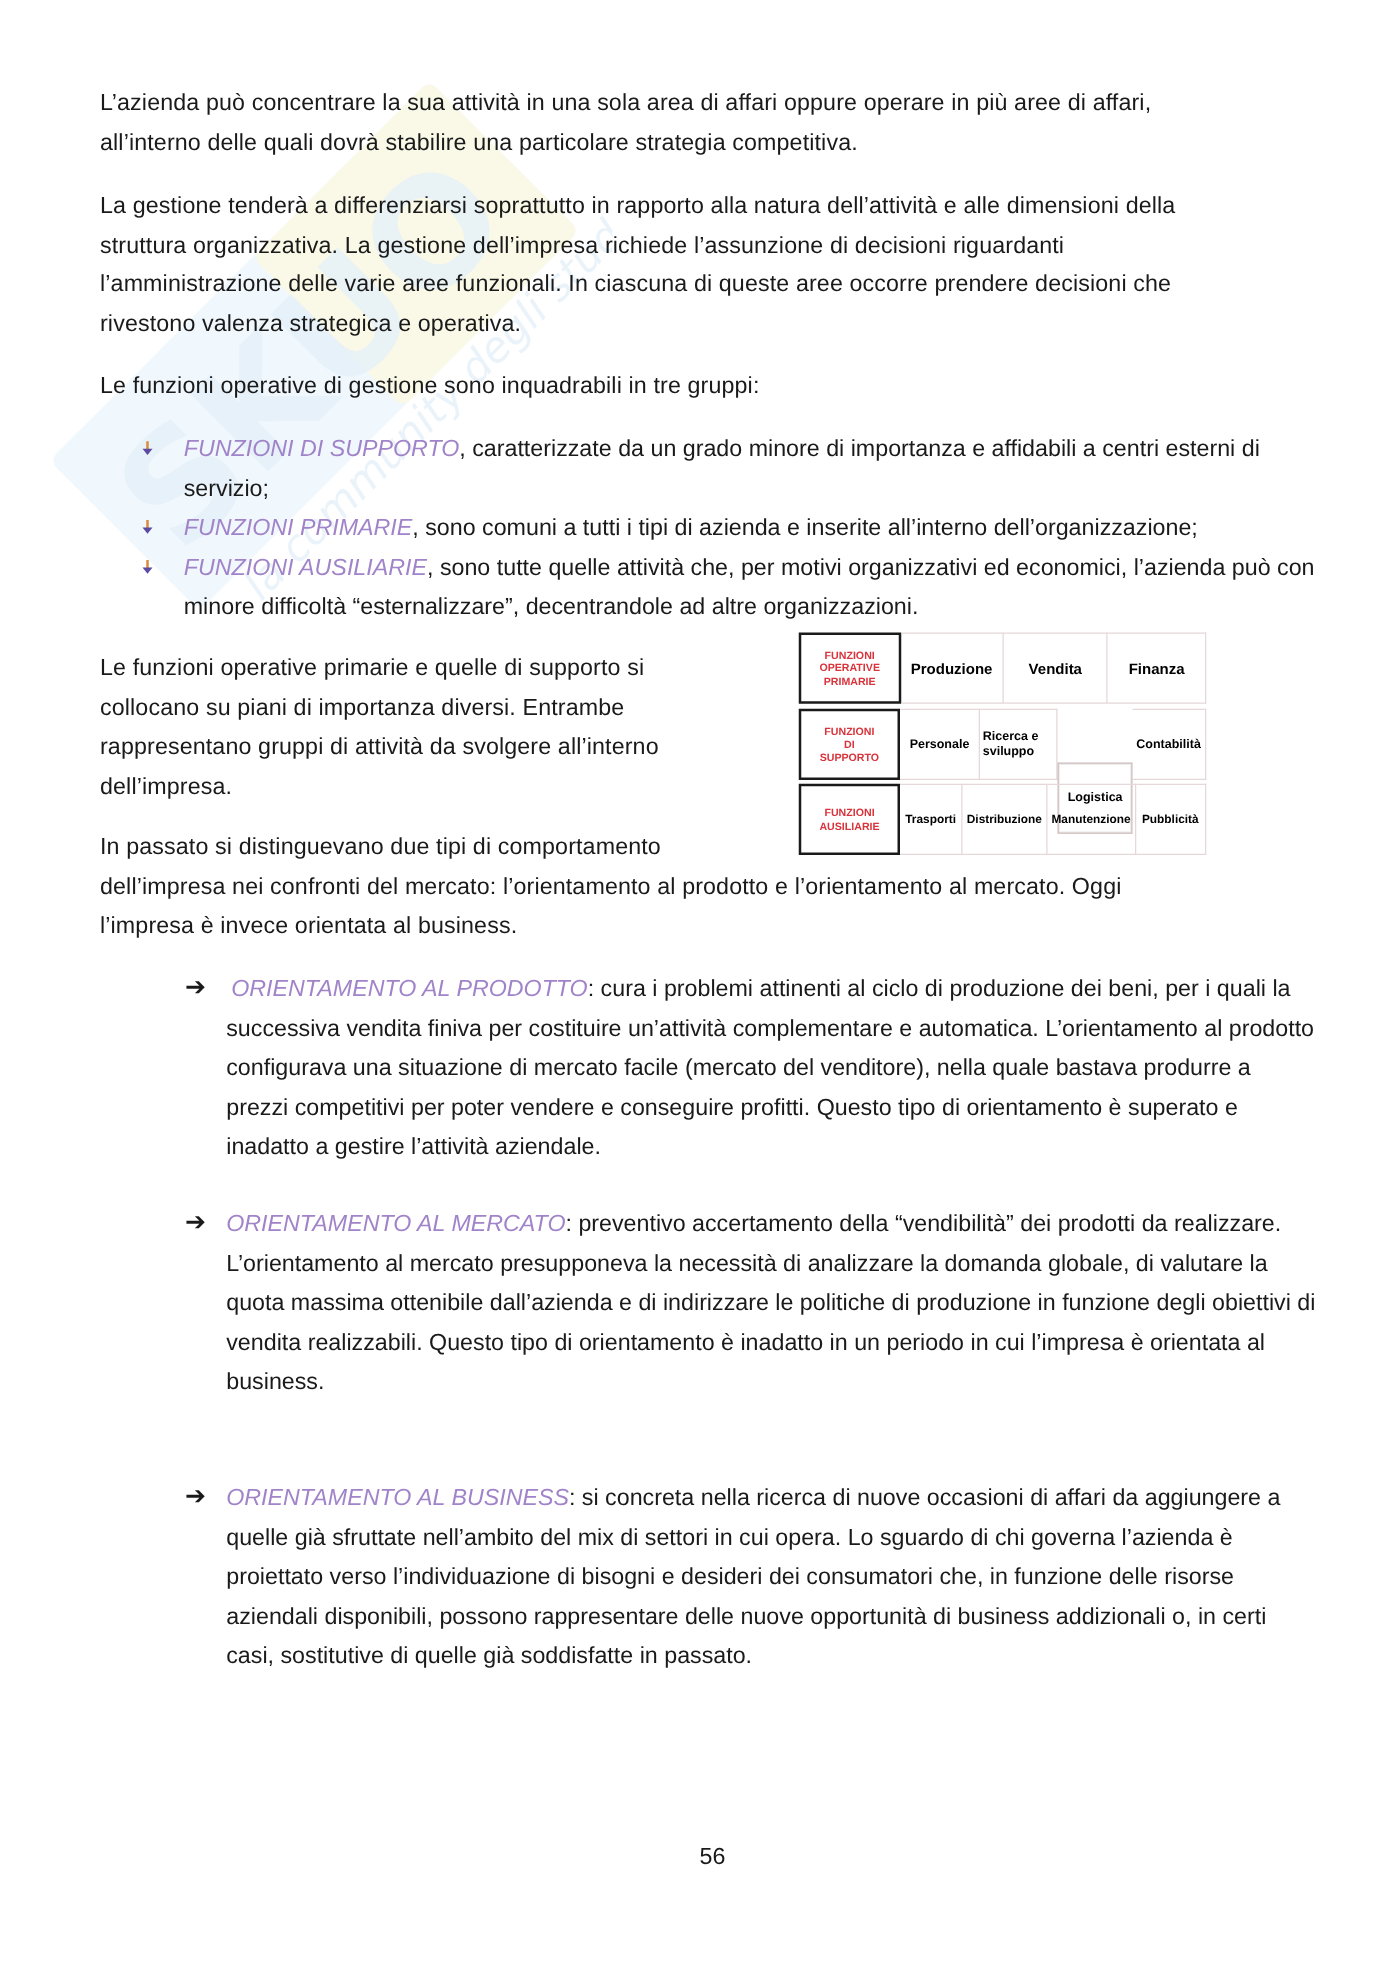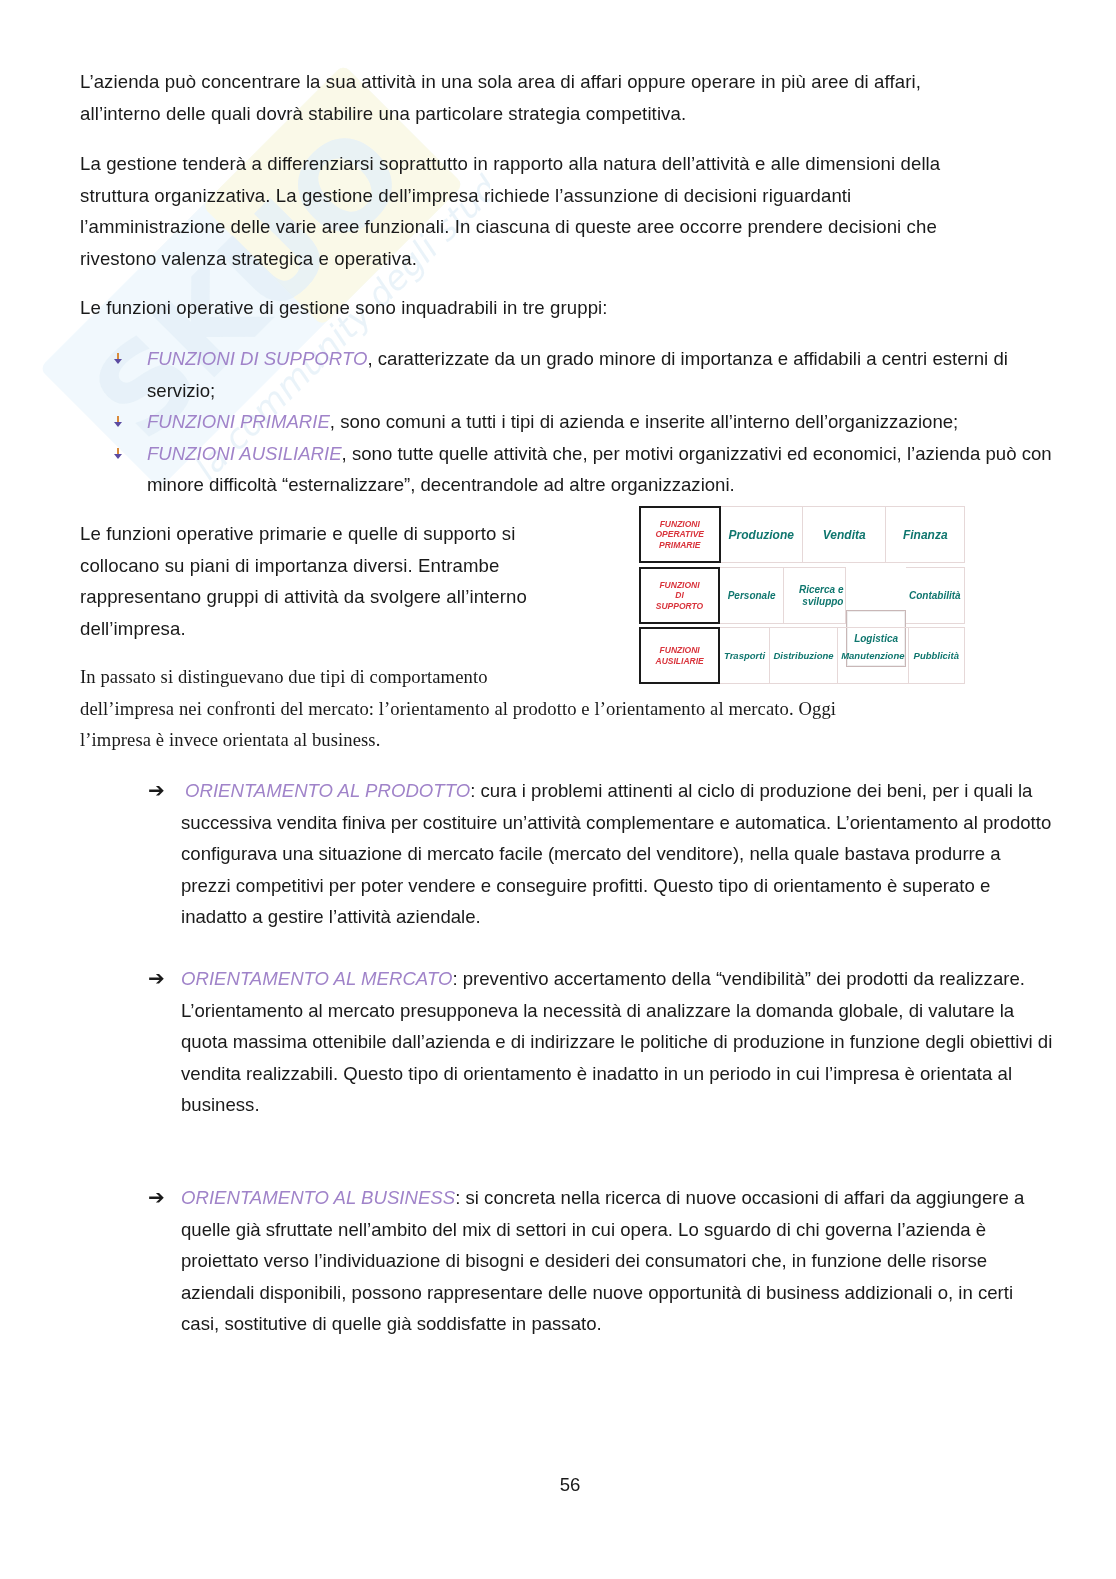--- a/index.html
+++ b/index.html
@@ -20,27 +20,27 @@
   .list li { position: relative; padding-left: 35px; font-size: 18.6px; line-height: 31.5px; }
   .list li .bullet { position: absolute; left: 0; top: 9px; width: 12px; height: 14px; }
 
   .kw { color: #a083c9; font-style: italic; font-weight: normal; }
 
   .orient { position: absolute; left: 136px; width: 905px; font-size: 18.6px; line-height: 31.5px; }
   .orient .arrow { position: absolute; left: 0; top: 0; font-weight: bold; font-size: 20px; line-height: 31.5px; }
   .orient .body { padding-left: 33px; }
 
   
-  .diagram { position: absolute; left: 627px; top: 506px; width: 326px; height: 180px; font-style: italic; }
+  .diagram { position: absolute; left: 627px; top: 506px; width: 326px; height: 180px; }
   .drow { position: absolute; left: 0; width: 326px; height: 57px; display: flex; }
   .dhead { width: 78px; height: 53px; border: 2px solid #1a1a1a; display: flex; align-items: center;
            justify-content: center; text-align: center; color: #d9343c; font-weight: bold;
            font-size: 8.5px; line-height: 10.5px; }
   .dcell { height: 55px; border: 1px solid #e6d8d8; border-left: none; display: flex; align-items: center;
-           justify-content: center; text-align: right; color: #0f766e; font-weight: bold; }
+           justify-content: center; text-align: left; color: #000000; font-weight: bold; }
   .dcell.big { font-size: 12px; }
   .dcell.mid { font-size: 10px; line-height: 12px; }
   .dcell.sm  { font-size: 9.5px; }
   .dcell.boxed { border: 1px solid #c9b7b7; box-shadow: 0 0 0 1px #eee inset; }
 
   .pagenum { position: absolute; left: 0; width: 1116px; top: 1474px; text-align: center; font-size: 18.6px; }
 </style>
 </head>
 <body>
 
@@ -95,21 +95,21 @@
     </li>
   </ul>
 
   <p class="p narrow" style="top:518px;">
     <span>Le funzioni operative primarie e quelle di supporto si</span><br>
     <span>collocano su piani di importanza diversi. Entrambe</span><br>
     <span>rappresentano gruppi di attività da svolgere all’interno</span><br>
     <span>dell’impresa.</span>
   </p>
 
-  <p class="p w960" style="top:661px;font-family:Liberation Serif, serif;">
+  <p class="p w960" style="top:661px;">
     <span>In passato si distinguevano due tipi di comportamento</span><br>
     <span>dell’impresa nei confronti del mercato: l’orientamento al prodotto e l’orientamento al mercato. Oggi</span><br>
     <span>l’impresa è invece orientata al business.</span>
   </p>
 
   <div class="diagram">
     <div class="drow" style="top:0;">
       <div class="dhead">
         <span>
           <span>FUNZIONI</span><br>

